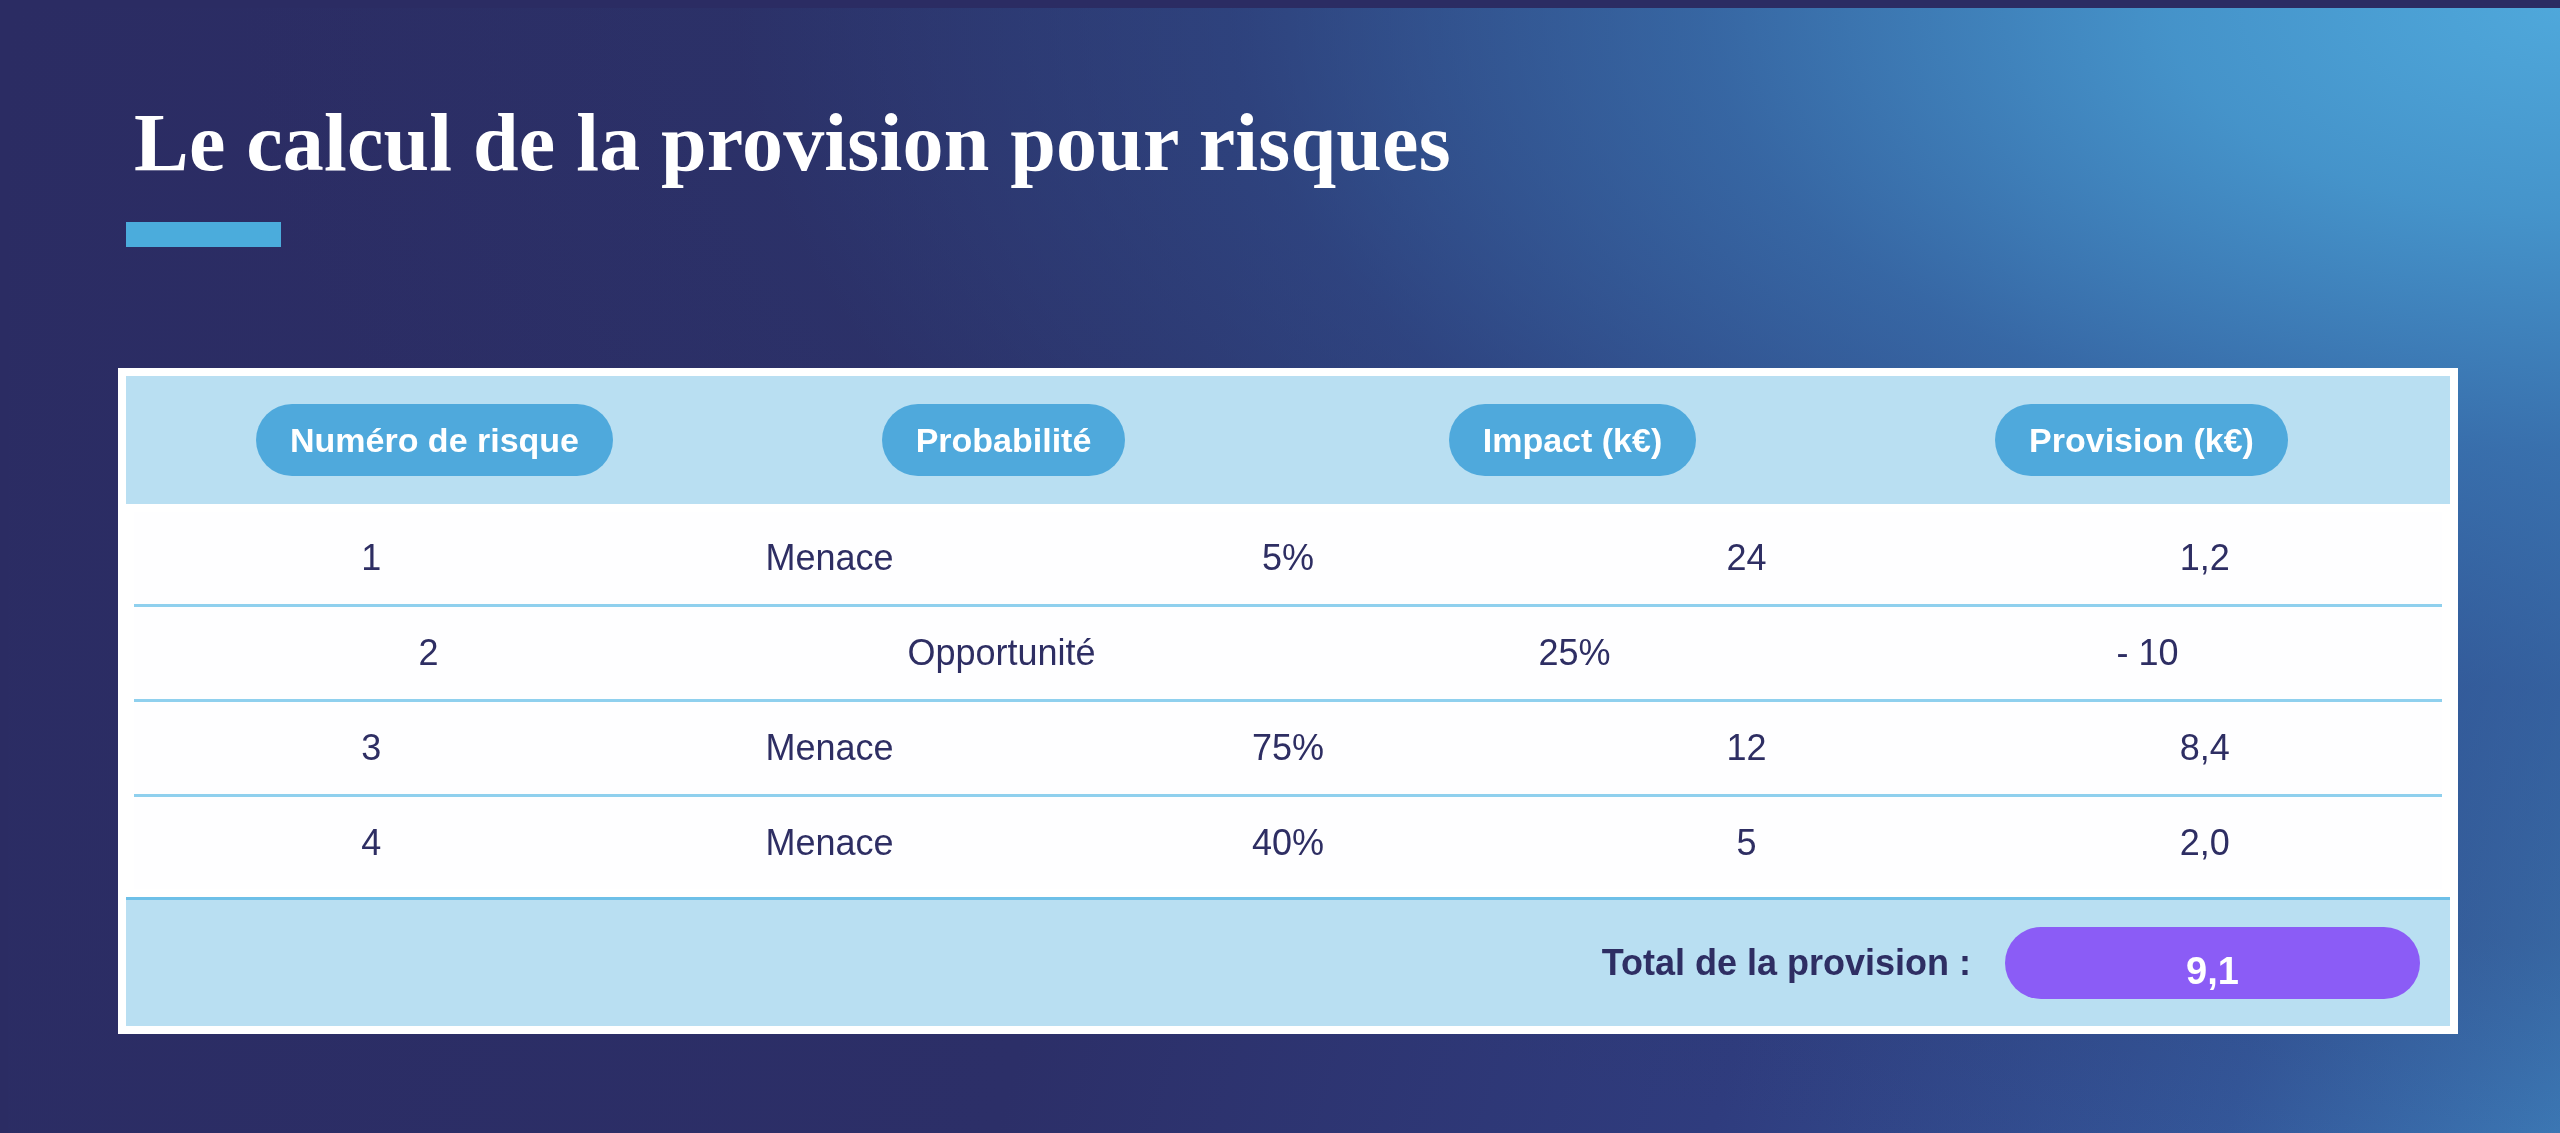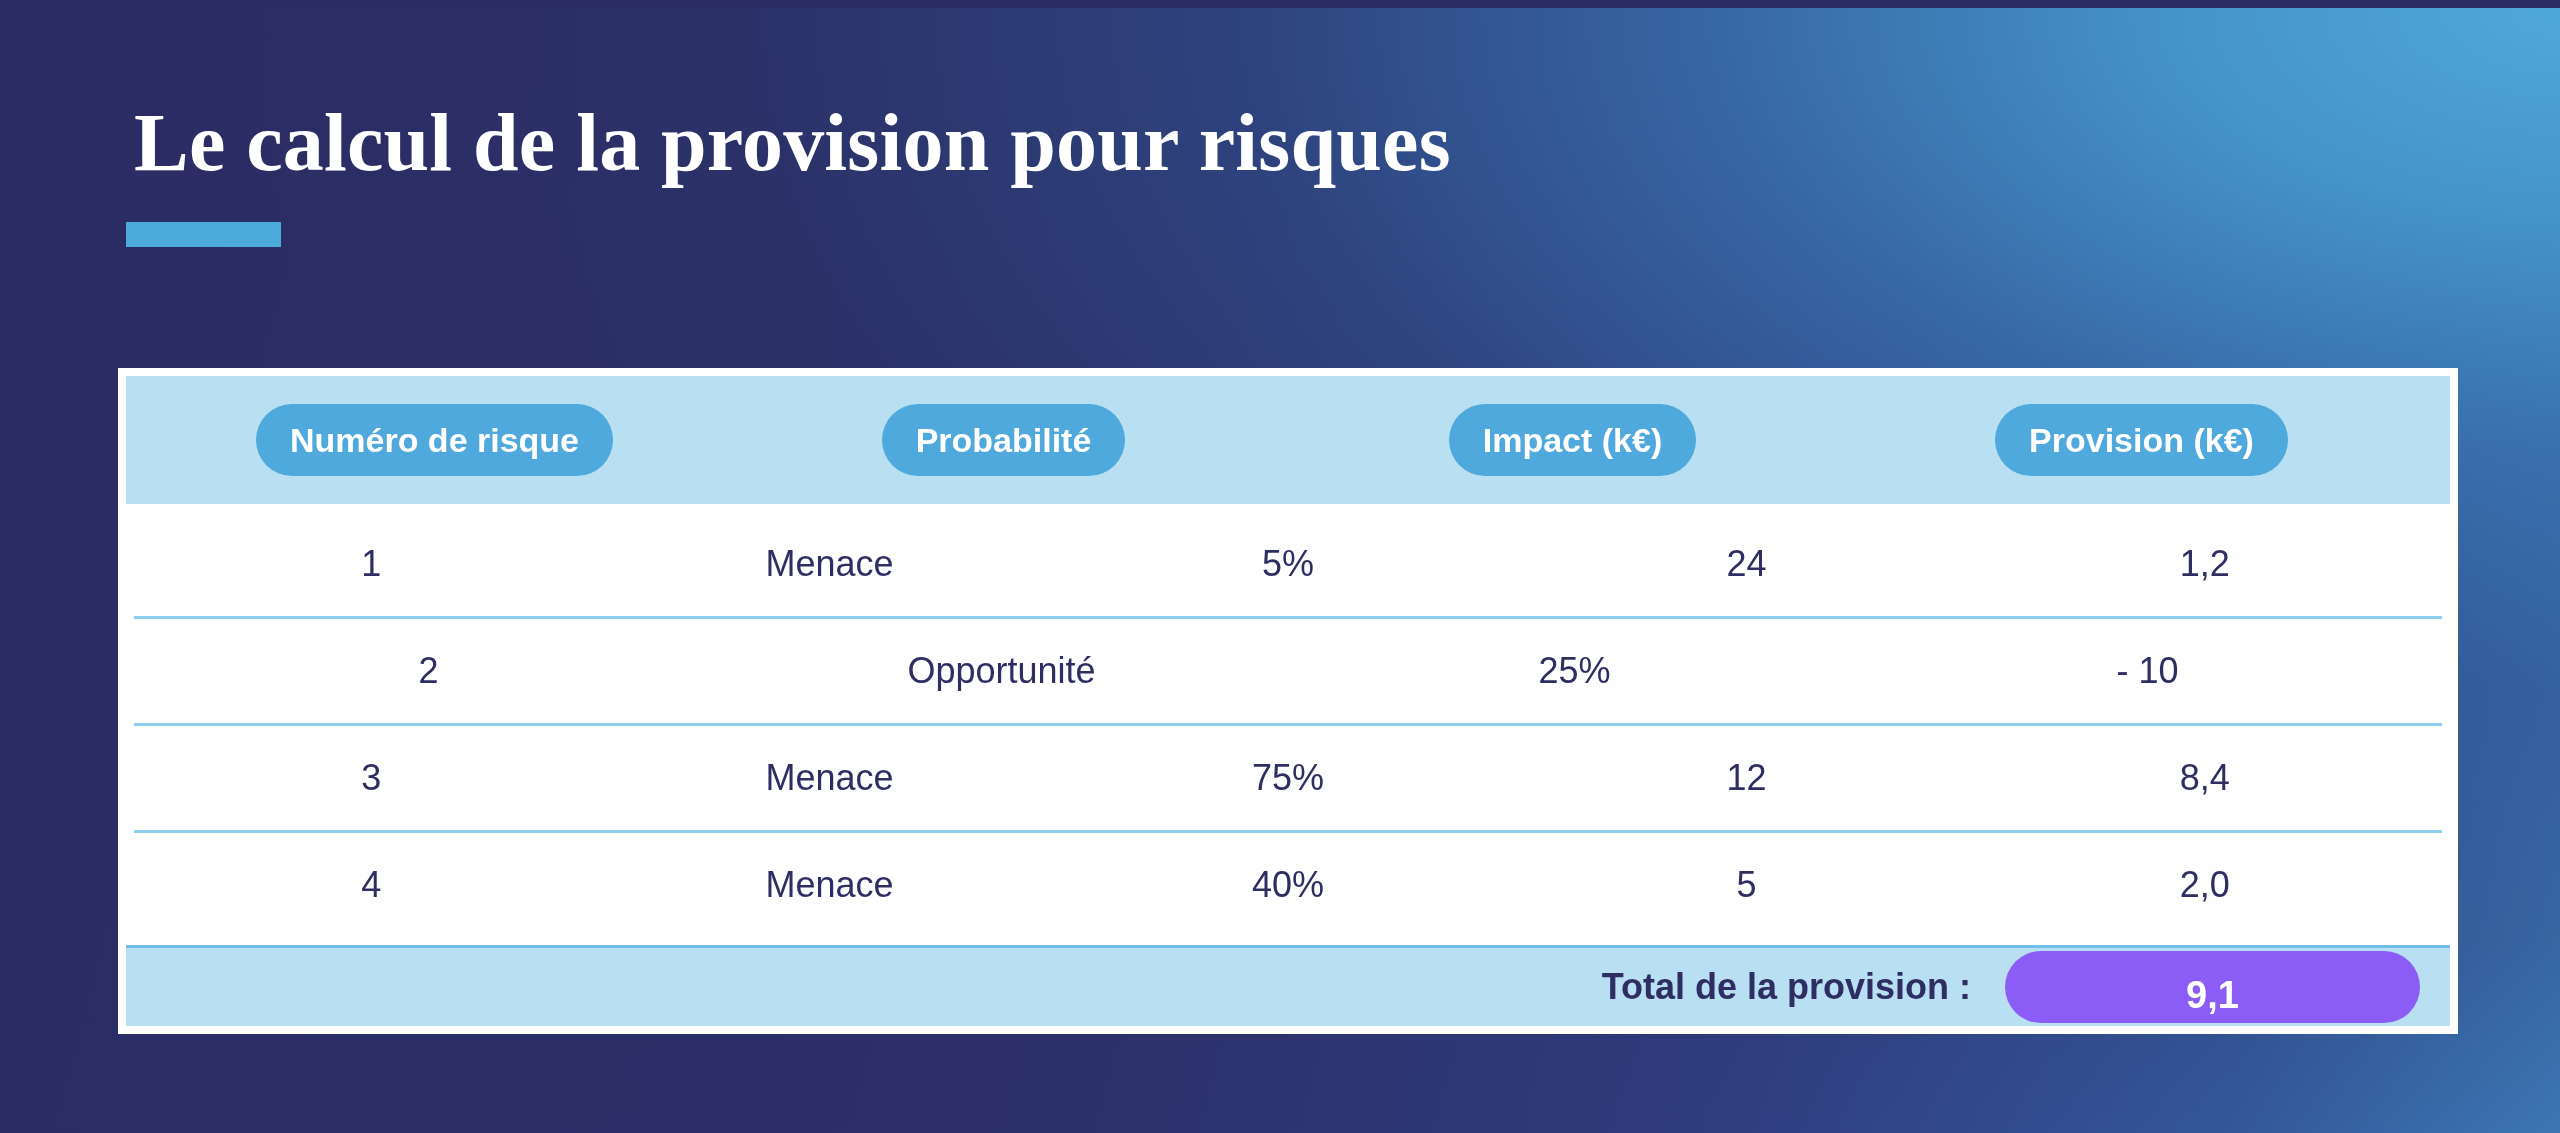--- a/index.html
+++ b/index.html
@@ -125,21 +125,21 @@
     font-size:36px;
     font-weight:400;
     color:#2e2e63;
     padding:0 10px;
     white-space:nowrap;
   }
 
   
   #table-footer {
     flex:0 0 auto;
-    height:81px;
+    height:129px;
     background:#b9dff2;
     border-top:3px solid #6ec0e8;
     display:flex;
     align-items:center;
     justify-content:flex-end;
     padding-right:30px;
   }
 
   #total-label {
     font-size:36px;

